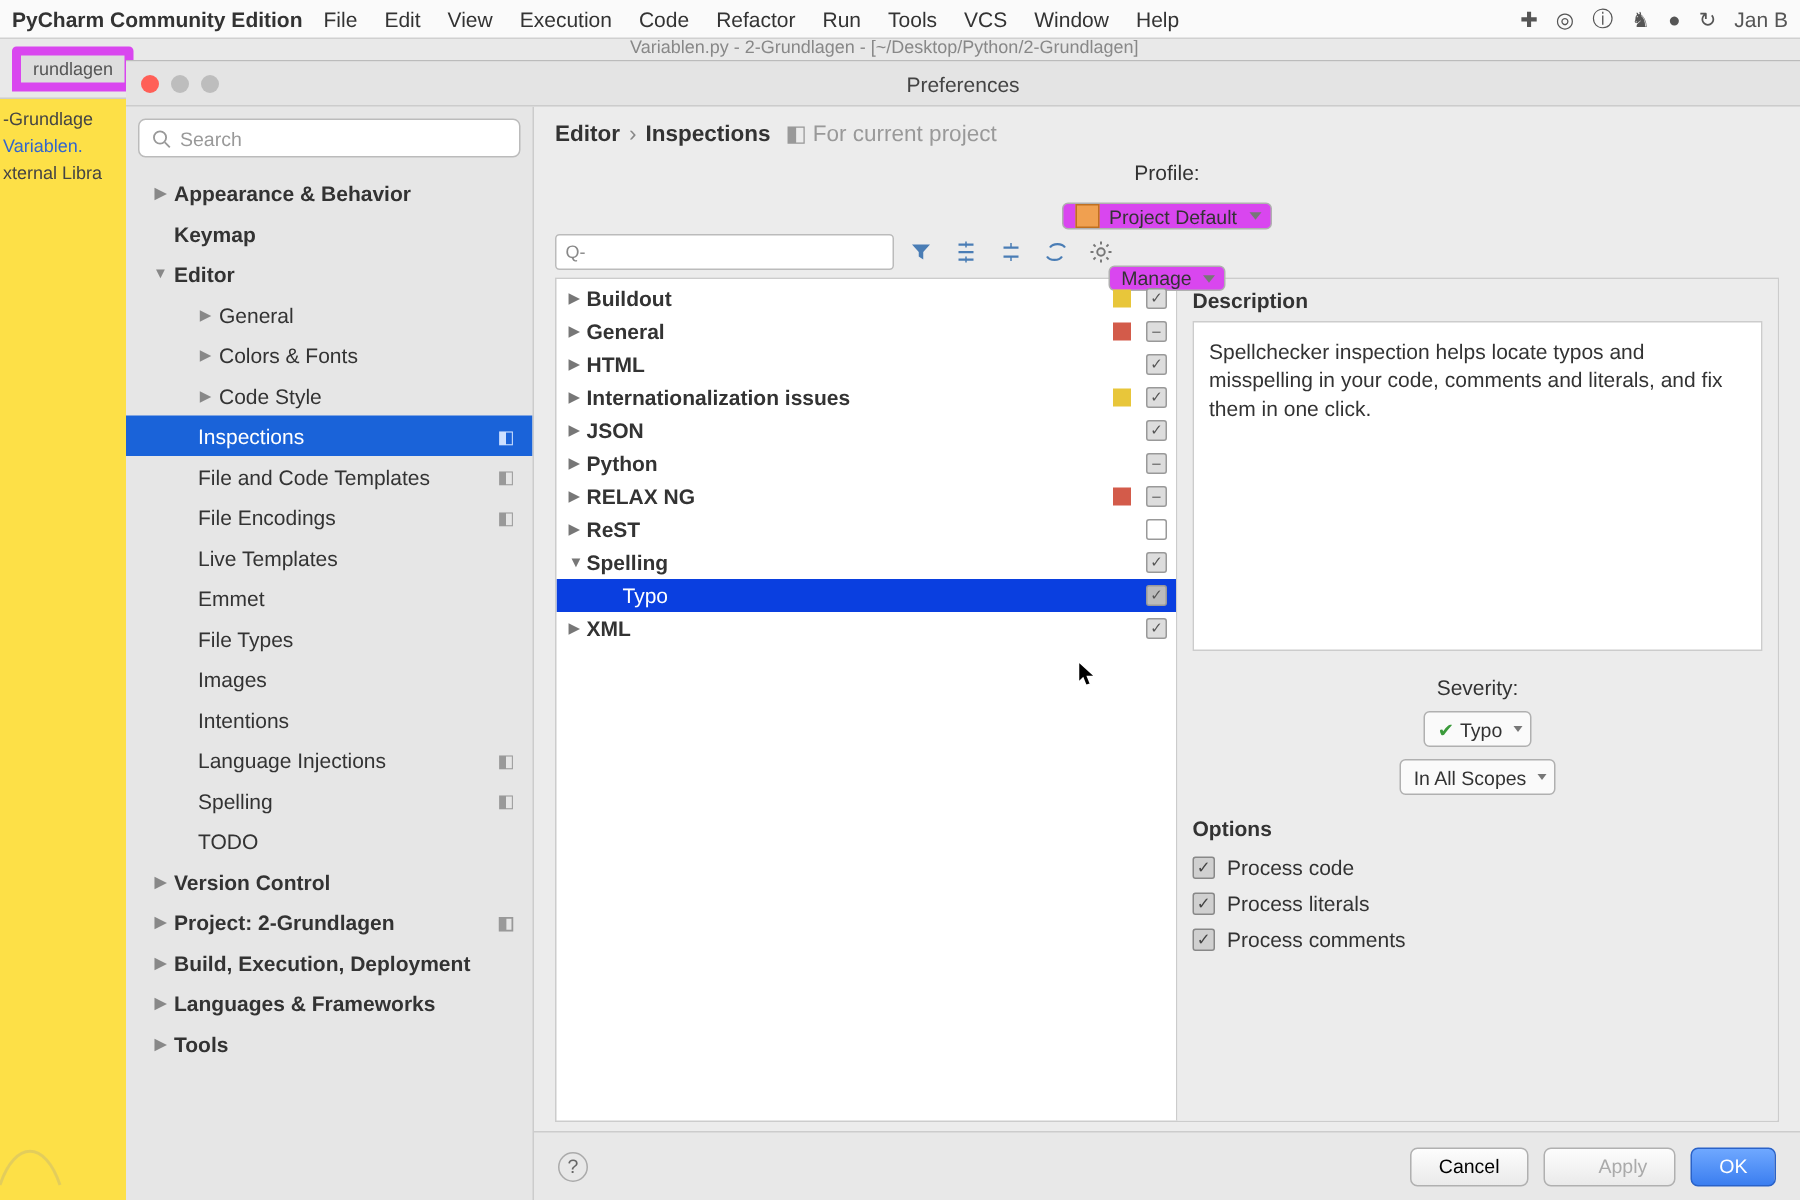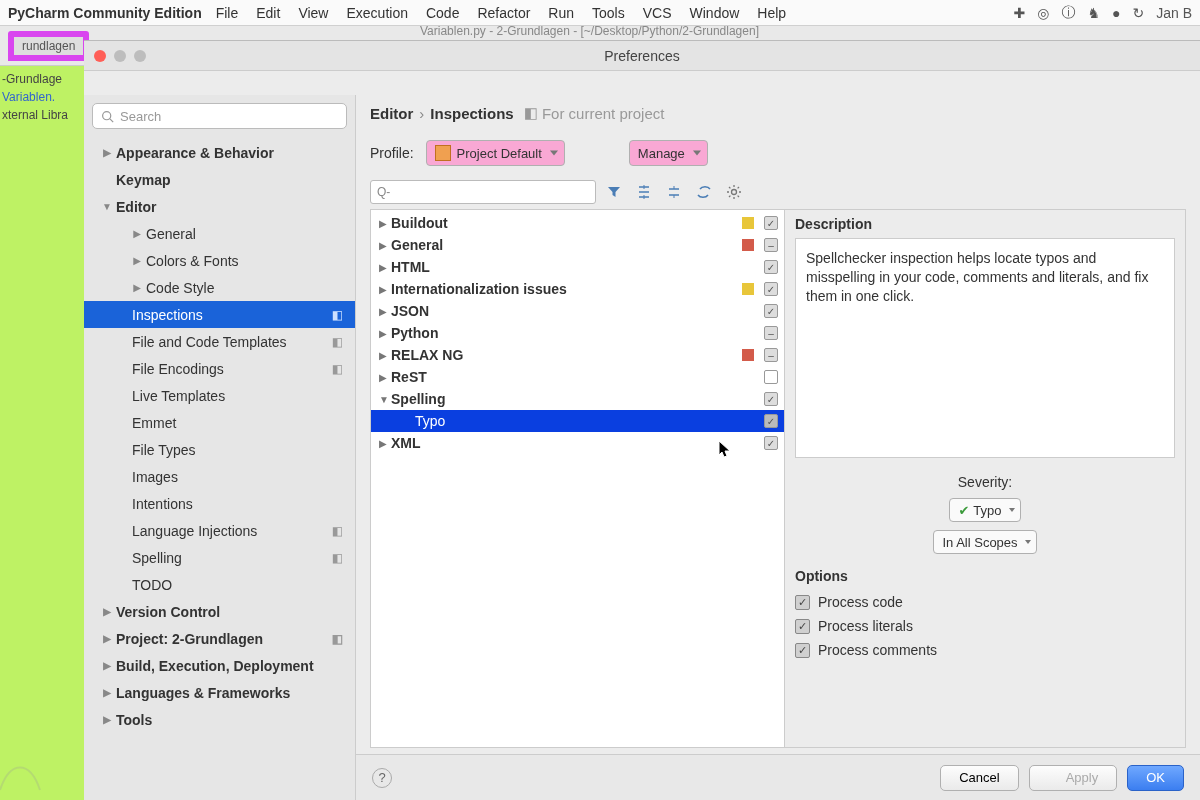--- a/index.html
+++ b/index.html
@@ -11,25 +11,25 @@
 .menubar .menu-item { margin-right: 18px; cursor: default; }
 .menubar .tray { margin-left: auto; display: flex; align-items: center; gap: 12px; color: #555; }
 
 
 .bg-area { position: absolute; top: 26px; left: 0; right: 0; height: 40px; background: #e9e9e9; border-bottom: 1px solid #ccc; display: flex; align-items: center; padding: 0 8px; font-size: 13px; color: #555; }
 .bg-tabs { display:flex; gap:6px; }
 .bg-tab { background:#dedede; border:6px solid #d946ef; border-radius:3px 3px 0 0; padding:2px 8px; font-size:12px; }
 .bg-crumb { position:absolute; top:24px; left:420px; font-size:12px; color:#888; }
 
 
-.proj-strip { position:absolute; top:66px; left:0; width:104px; height:734px; background:#bef264; border-right:1px solid #ccc; font-size:12px; padding:4px 2px; color:#444; }
+.proj-strip { position:absolute; top:66px; left:0; width:104px; height:734px; background:#fde047; border-right:1px solid #ccc; font-size:12px; padding:4px 2px; color:#444; }
 .proj-strip div { white-space:nowrap; overflow:hidden; padding:2px 0; }
 
 
-.dialog { position: absolute; top: 40px; left: 84px; right: 0; bottom: 0; background: #ececec; border-top: 1px solid #bbb; display: flex; flex-direction: column; gap: 24px; }
+.dialog { position: absolute; top: 40px; left: 84px; right: 0; bottom: 0; background: #ececec; border-top: 1px solid #bbb; display: flex; flex-direction: column; }
 .dialog-titlebar { height: 30px; display: flex; align-items: center; justify-content: center; position: relative; background: #e4e4e4; border-bottom: 1px solid #ccc; font-size: 14px; color: #444; }
 .traffic { position: absolute; left: 10px; display: flex; gap: 8px; }
 .traffic span { width: 12px; height: 12px; border-radius: 50%; background: #bdbdbd; display:inline-block; }
 .traffic span:first-child { background: #ff5f57; }
 
 .dialog-body { flex: 1; display: flex; overflow: hidden; }
 
 
 .sidebar { width: 272px; background: #e6e6e6; border-right: 1px solid #ccc; display: flex; flex-direction: column; }
 .search-wrap { padding: 8px; }
@@ -44,22 +44,22 @@
 .tree-row .proj-icon { position:absolute; right:12px; color:#999; font-size:12px; }
 .tree-row.selected .proj-icon { color:#cde0ff; }
 
 
 .main { flex:1; display:flex; flex-direction:column; background:#ececec; }
 .crumb-row { height:36px; display:flex; align-items:center; padding:0 14px; font-size:15px; }
 .crumb-row b { font-weight:600; }
 .crumb-sep { margin:0 6px; color:#888; }
 .crumb-scope { color:#999; margin-left:10px; display:flex; align-items:center; gap:4px; }
 
-.profile-row { height:44px; display:flex; align-items:center; padding:0 14px; gap:12px; font-size:14px; }
-.combo { height:26px; border:1px solid #b0b0b0; border-radius:4px; background:#f9a8d4; display:inline-flex; align-items:center; padding:0 22px 0 8px; position:relative; font-size:13px; }
+.profile-row { height:44px; display:flex; align-items:center; padding:0 14px; gap:12px; font-size:14px;flex-direction:column; }
+.combo { height:26px; border:1px solid #b0b0b0; border-radius:4px; background:#d946ef; display:inline-flex; align-items:center; padding:0 22px 0 8px; position:relative; font-size:13px; }
 .combo::after { content:""; position:absolute; right:6px; top:50%; width:0;height:0;border-left:4px solid transparent;border-right:4px solid transparent;border-top:5px solid #777; transform:translateY(-50%); }
 .profile-combo::before { content:""; width:14px;height:14px; background:#f0a050; border:1px solid #c07020; margin-right:6px; }
 
 .tool-row { height:34px; display:flex; align-items:center; padding:0 14px; gap:6px; }
 .mini-search { flex:0 0 226px; height:24px; border:1px solid #bbb; border-radius:3px; background:#fff; display:flex; align-items:center; padding:0 6px; color:#888; font-size:12px; }
 .tool-btn { width:24px; height:24px; display:flex; align-items:center; justify-content:center; color:#5a7fa8; cursor:default; }
 .tool-btn svg { width:16px; height:16px; }
 
 .split { flex:1; display:flex; border-top:1px solid #ccc; margin:0 14px 6px 14px; background:#fff; border:1px solid #ccc; }
 .insp-tree { width:414px; border-right:1px solid #ccc; overflow:auto; font-size:14px; padding:2px 0; }

